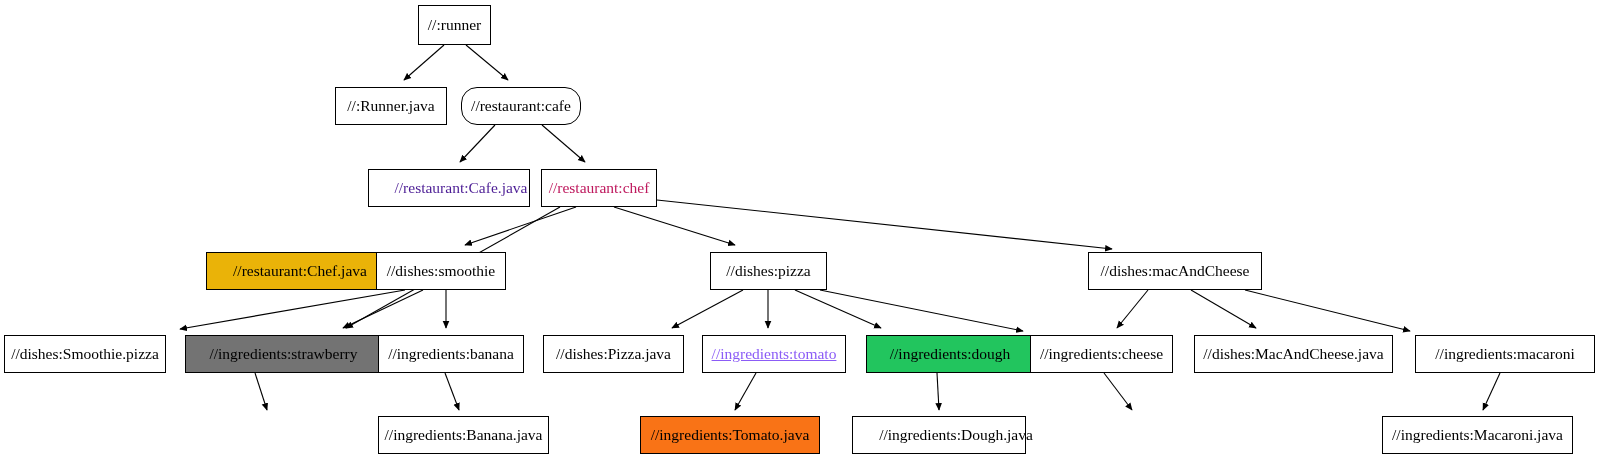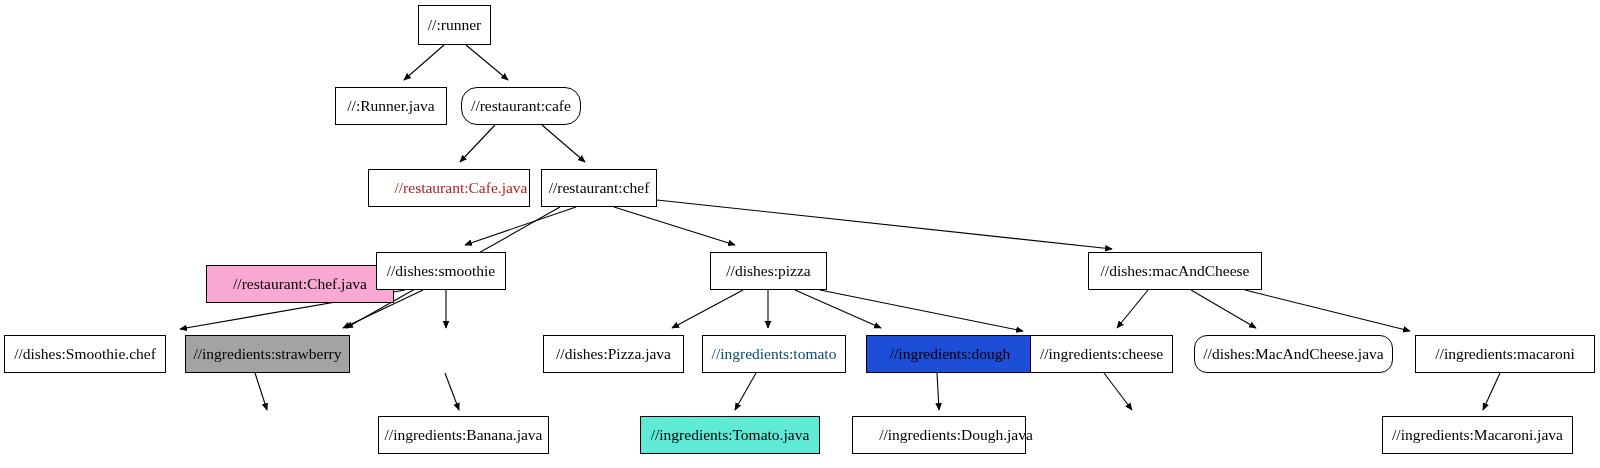--- a/index.html
+++ b/index.html
@@ -91,65 +91,68 @@
       <div class="graph-node" style="left: 418px; top: 5px; width: 73px; height: 40px; background: rgb(255, 255, 255); border-color: rgb(0, 0, 0);">
         <span class="node-label" style="color: rgb(0, 0, 0);">//:runner</span>
       </div>
       <div class="graph-node" style="left: 335px; top: 87px; width: 112px; height: 38px; background: rgb(255, 255, 255); border-color: rgb(0, 0, 0);">
         <span class="node-label" style="color: rgb(0, 0, 0);">//:Runner.java</span>
       </div>
       <div class="graph-node" style="left: 461px; top: 87px; width: 120px; height: 38px; background: rgb(255, 255, 255); border-color: rgb(0, 0, 0); border-radius: 16px;">
         <span class="node-label" style="color: rgb(0, 0, 0);">//restaurant:cafe</span>
       </div>
       <div class="graph-node" style="left: 368px; top: 169px; width: 162px; height: 38px; background: rgb(255, 255, 255); border-color: rgb(0, 0, 0);">
-        <span class="node-label" style="color: #b91c1c; margin-left: 24px;">//restaurant:Cafe.java</span>
+        <span class="node-label" style="color: #4c1d95; margin-left: 24px;">//restaurant:Cafe.java</span>
       </div>
       <div class="graph-node" style="left: 541px; top: 169px; width: 116px; height: 38px; background: rgb(255, 255, 255); border-color: rgb(0, 0, 0);">
-        <span class="node-label" style="color: #000000;">//restaurant:chef</span>
+        <span class="node-label" style="color: #be185d;">//restaurant:chef</span>
       </div>
-      <div class="graph-node" style="left: 206px; top: 252px; width: 188px; height: 38px; background: #f9a8d4; border-color: rgb(0, 0, 0); margin-top: 13px;">
+      <div class="graph-node" style="left: 206px; top: 252px; width: 188px; height: 38px; background: #eab308; border-color: rgb(0, 0, 0);">
         <span class="node-label" style="color: rgb(0, 0, 0);">//restaurant:Chef.java</span>
       </div>
       <div class="graph-node" style="left: 376px; top: 252px; width: 130px; height: 38px; background: rgb(255, 255, 255); border-color: rgb(0, 0, 0);">
         <span class="node-label" style="color: rgb(0, 0, 0);">//dishes:smoothie</span>
       </div>
       <div class="graph-node" style="left: 710px; top: 252px; width: 117px; height: 38px; background: rgb(255, 255, 255); border-color: rgb(0, 0, 0);">
         <span class="node-label" style="color: rgb(0, 0, 0);">//dishes:pizza</span>
       </div>
       <div class="graph-node" style="left: 1088px; top: 252px; width: 174px; height: 38px; background: rgb(255, 255, 255); border-color: rgb(0, 0, 0);">
         <span class="node-label" style="color: rgb(0, 0, 0);">//dishes:macAndCheese</span>
       </div>
       <div class="graph-node" style="left: 4px; top: 335px; width: 162px; height: 38px; background: rgb(255, 255, 255); border-color: rgb(0, 0, 0);">
-        <span class="node-label" style="color: rgb(0, 0, 0);">//dishes:Smoothie.chef</span>
+        <span class="node-label" style="color: rgb(0, 0, 0);">//dishes:Smoothie.pizza</span>
       </div>
-      <div class="graph-node" style="left: 185px; top: 335px; width: 165px; height: 38px; background: #a3a3a3; border-color: rgb(0, 0, 0);">
+      <div class="graph-node" style="left: 185px; top: 335px; width: 197px; height: 38px; background: #737373; border-color: rgb(0, 0, 0);">
         <span class="node-label" style="color: rgb(0, 0, 0);">//ingredients:strawberry</span>
+      </div>
+      <div class="graph-node" style="left: 378px; top: 335px; width: 146px; height: 38px; background: rgb(255, 255, 255); border-color: rgb(0, 0, 0);">
+        <span class="node-label" style="color: rgb(0, 0, 0);">//ingredients:banana</span>
       </div>
       <div class="graph-node" style="left: 543px; top: 335px; width: 141px; height: 38px; background: rgb(255, 255, 255); border-color: rgb(0, 0, 0);">
         <span class="node-label" style="color: rgb(0, 0, 0);">//dishes:Pizza.java</span>
       </div>
       <div class="graph-node" style="left: 702px; top: 335px; width: 144px; height: 38px; background: rgb(255, 255, 255); border-color: rgb(0, 0, 0);">
-        <span class="node-label" style="color: #0c4a6e;">//ingredients:tomato</span>
+        <span class="node-label" style="color: #8b5cf6; text-decoration: underline;">//ingredients:tomato</span>
       </div>
-      <div class="graph-node" style="left: 866px; top: 335px; width: 168px; height: 38px; background: #1d4ed8; border-color: rgb(0, 0, 0);">
+      <div class="graph-node" style="left: 866px; top: 335px; width: 168px; height: 38px; background: #22c55e; border-color: rgb(0, 0, 0);">
         <span class="node-label" style="color: rgb(0, 0, 0);">//ingredients:dough</span>
       </div>
       <div class="graph-node" style="left: 1030px; top: 335px; width: 143px; height: 38px; background: rgb(255, 255, 255); border-color: rgb(0, 0, 0);">
         <span class="node-label" style="color: rgb(0, 0, 0);">//ingredients:cheese</span>
       </div>
-      <div class="graph-node" style="left: 1194px; top: 335px; width: 199px; height: 38px; background: rgb(255, 255, 255); border-color: rgb(0, 0, 0); border-radius: 13px;">
+      <div class="graph-node" style="left: 1194px; top: 335px; width: 199px; height: 38px; background: rgb(255, 255, 255); border-color: rgb(0, 0, 0);">
         <span class="node-label" style="color: rgb(0, 0, 0);">//dishes:MacAndCheese.java</span>
       </div>
       <div class="graph-node" style="left: 1415px; top: 335px; width: 180px; height: 38px; background: rgb(255, 255, 255); border-color: rgb(0, 0, 0);">
         <span class="node-label" style="color: rgb(0, 0, 0);">//ingredients:macaroni</span>
       </div>
       <div class="graph-node" style="left: 378px; top: 416px; width: 171px; height: 38px; background: rgb(255, 255, 255); border-color: rgb(0, 0, 0);">
         <span class="node-label" style="color: rgb(0, 0, 0);">//ingredients:Banana.java</span>
       </div>
-      <div class="graph-node" style="left: 640px; top: 416px; width: 180px; height: 38px; background: #5eead4; border-color: rgb(0, 0, 0);">
+      <div class="graph-node" style="left: 640px; top: 416px; width: 180px; height: 38px; background: #f97316; border-color: rgb(0, 0, 0);">
         <span class="node-label" style="color: rgb(0, 0, 0);">//ingredients:Tomato.java</span>
       </div>
       <div class="graph-node" style="left: 852px; top: 416px; width: 174px; height: 38px; background: rgb(255, 255, 255); border-color: rgb(0, 0, 0); padding-left: 34px;">
         <span class="node-label" style="color: rgb(0, 0, 0);">//ingredients:Dough.java</span>
       </div>
       <div class="graph-node" style="left: 1382px; top: 416px; width: 191px; height: 38px; background: rgb(255, 255, 255); border-color: rgb(0, 0, 0);">
         <span class="node-label" style="color: rgb(0, 0, 0);">//ingredients:Macaroni.java</span>
       </div>
     </div>
 

